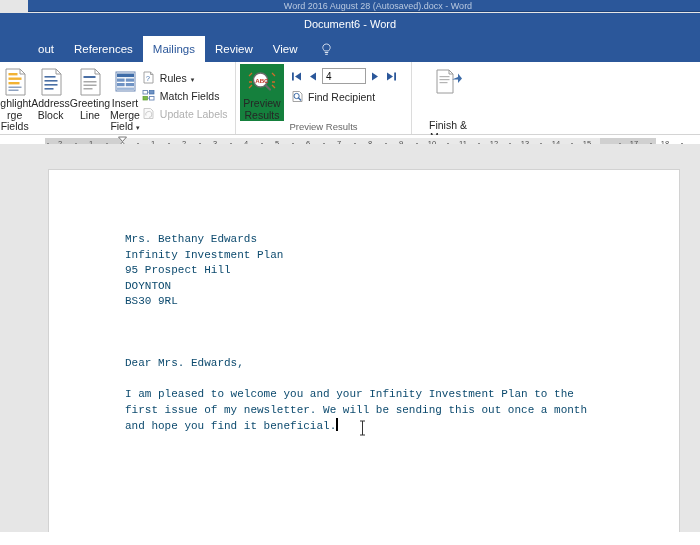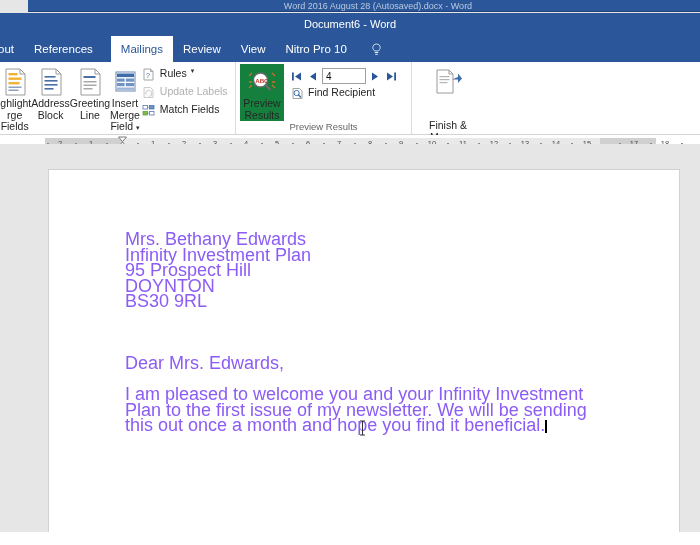--- a/index.html
+++ b/index.html
@@ -34,30 +34,30 @@
   }
   .fg-titlebar-text {
     width: 100%; text-align: center;
     font-size: 11px; line-height: 23px; color: #ffffff;
     font-weight: 400; white-space: nowrap;
   }
 
   
   .tabstrip {
     position: relative; height: 26px; background: #2b579a;
-    display: flex; align-items: flex-end;
+    display: flex; align-items: flex-end; padding-left: 40px;
   }
   .tab {
     height: 26px; line-height: 26px;
     padding: 0 10px;
     font-size: 11.5px; color: #ffffff;
     white-space: nowrap; cursor: default;
   }
   .tab.active {
-    background: #ffffff; color: #2b579a; margin-left: 8px;
+    background: #ffffff; color: #2b579a;
   }
   .tab.clipped { padding-left: 0; margin-left: -2px; }
   .tellme {
     display: flex; align-items: center; gap: 5px;
     margin-left: 14px; height: 26px;
     font-size: 11.5px; color: #dfe7f3; white-space: nowrap;
   }
   .bulb { width: 11px; height: 13px; position: relative; display:inline-block; }
   .bulb svg { display: block; }
 
@@ -92,21 +92,21 @@
     font-size: 10.5px; color: #262626; text-align: center;
     line-height: 11.5px; margin-top: 1px; white-space: pre-line;
   }
   .bigbtn.active {
     background: #15803d;
   }
   .caret { font-size: 7px; color: #333; }
 
   .smallstack { display: flex; flex-direction: column; padding-top: 3px; gap: 1px; }
   .smallbtn {
-    display: flex; align-items: flex-start; gap: 4px;
+    display: flex; align-items: flex-end; gap: 4px;
     height: 17px; padding: 0 4px 0 2px;
     font-size: 10.5px; color: #262626; white-space: nowrap; cursor: default;
   }
   .smallbtn.disabled { color: #b0b0b0; }
   .smallbtn .sico { width: 14px; height: 14px; display:flex; align-items:center; justify-content:center; }
 
   
   .recnav { display: flex; align-items: center; gap: 3px; height: 18px; padding-left: 2px;}
   .navbtn { width: 13px; height: 14px; display:flex; align-items:center; justify-content:center; cursor: default;}
   .recbox {
@@ -146,22 +146,22 @@
   .canvas {
     position: absolute; left: 0; top: 144px; width: 700px; height: 388px;
     background: #e6e6e6; overflow: hidden;
   }
   .page {
     position: absolute; left: 48px; top: 25px; width: 632px; height: 420px;
     background: #ffffff; border: 1px solid #d2d2d2; border-bottom: none;
   }
   .doc-text {
     position: absolute; left: 76px; top: 62px; width: 500px;
-    font-family: Liberation Sans, sans-serif;
-    font-size: 18px; color: #8b5cf6; line-height: 15.5px;
+    font-family: Liberation Mono, monospace;
+    font-size: 11px; color: #0c4a6e; line-height: 15.5px;
   }
   .addr-line { white-space: pre; }
   .salutation { margin-top: 46px; }
   .para { margin-top: 16px; width: 466px; }
   .caret-bar {
     display: inline-block; width: 1.4px; height: 13px;
     background: #000; vertical-align: -2px; margin-left: 0px;
   }
   .mouse-ibeam {
     position: absolute; left: 310px; top: 250px;
@@ -182,21 +182,20 @@
     <div class="fg-titlebar">
       <div class="fg-titlebar-text">Document6  -  Word</div>
     </div>
 
     <div class="tabstrip">
       <div class="tab clipped">out</div>
       <div class="tab">References</div>
       <div class="tab active">Mailings</div>
       <div class="tab">Review</div>
       <div class="tab">View</div>
-      <div class="tab">Nitro Pro 10</div>
       <div class="tellme">
         <span class="bulb">
           <svg width="11" height="13" viewBox="0 0 11 13">
             <path d="M5.5 1 C3.3 1 1.8 2.6 1.8 4.5 C1.8 6 2.9 6.9 3.4 7.9 L7.6 7.9 C8.1 6.9 9.2 6 9.2 4.5 C9.2 2.6 7.7 1 5.5 1 Z" fill="none" stroke="#dfe7f3" stroke-width="0.9"></path>
             <rect x="3.8" y="9" width="3.4" height="1" fill="#dfe7f3"></rect>
             <rect x="4.2" y="10.8" width="2.6" height="1" fill="#dfe7f3"></rect>
           </svg>
         </span>
       </div>
     </div>
@@ -271,41 +270,41 @@
             <div class="smallbtn">
               <span class="sico">
                 <svg width="13" height="13" viewBox="0 0 13 13">
                   <path d="M2 1 H8.5 L11 3.5 V12 H2 Z" fill="#ffffff" stroke="#9a9a9a" stroke-width="0.9"></path>
                   <path d="M8.5 1 V3.5 H11" fill="none" stroke="#9a9a9a" stroke-width="0.9"></path>
                   <text x="4" y="10" font-size="7" fill="#3e6ca8" font-family="Liberation Sans">?</text>
                 </svg>
               </span>
               <span>Rules</span>
               <span class="caret">▾</span>
-            </div>
-            <div class="smallbtn disabled">
-              <span class="sico">
-                <svg width="13" height="13" viewBox="0 0 13 13">
-                  <path d="M2 1.5 H8.5 L11 4 V11.5 H2 Z" fill="#fafafa" stroke="#c6c6c6" stroke-width="0.9"></path>
-                  <path d="M4 8.5 A3 3 0 1 1 7 10.5" fill="none" stroke="#c6c6c6" stroke-width="0.9"></path>
-                </svg>
-              </span>
-              <span>Update Labels</span>
             </div>
             <div class="smallbtn">
               <span class="sico">
                 <svg width="13" height="13" viewBox="0 0 13 13">
                   <rect x="1" y="1.5" width="4.5" height="3.5" fill="#ffffff" stroke="#6a87b5" stroke-width="0.9"></rect>
                   <rect x="7.5" y="1.5" width="4.5" height="3.5" fill="#6f93c4" stroke="#3e6ca8" stroke-width="0.7"></rect>
                   <rect x="1" y="7.5" width="4.5" height="3.5" fill="#7fba4a" stroke="#5b9a2f" stroke-width="0.7"></rect>
                   <rect x="7.5" y="7.5" width="4.5" height="3.5" fill="#ffffff" stroke="#6a87b5" stroke-width="0.9"></rect>
                   <path d="M5.5 3.2 H7.5 M5.5 9.2 H7.5" stroke="#6a87b5" stroke-width="0.8"></path>
                 </svg>
               </span>
               <span>Match Fields</span>
+            </div>
+            <div class="smallbtn disabled">
+              <span class="sico">
+                <svg width="13" height="13" viewBox="0 0 13 13">
+                  <path d="M2 1.5 H8.5 L11 4 V11.5 H2 Z" fill="#fafafa" stroke="#c6c6c6" stroke-width="0.9"></path>
+                  <path d="M4 8.5 A3 3 0 1 1 7 10.5" fill="none" stroke="#c6c6c6" stroke-width="0.9"></path>
+                </svg>
+              </span>
+              <span>Update Labels</span>
             </div>
           </div>
         </div>
         <div class="group-label">Write &amp; Insert Fields</div>
       </div>
 
       <div class="group" style="width:176px;">
         <div class="group-body">
           <div class="bigbtn active" style="width:44px;">
             <span class="ico">

